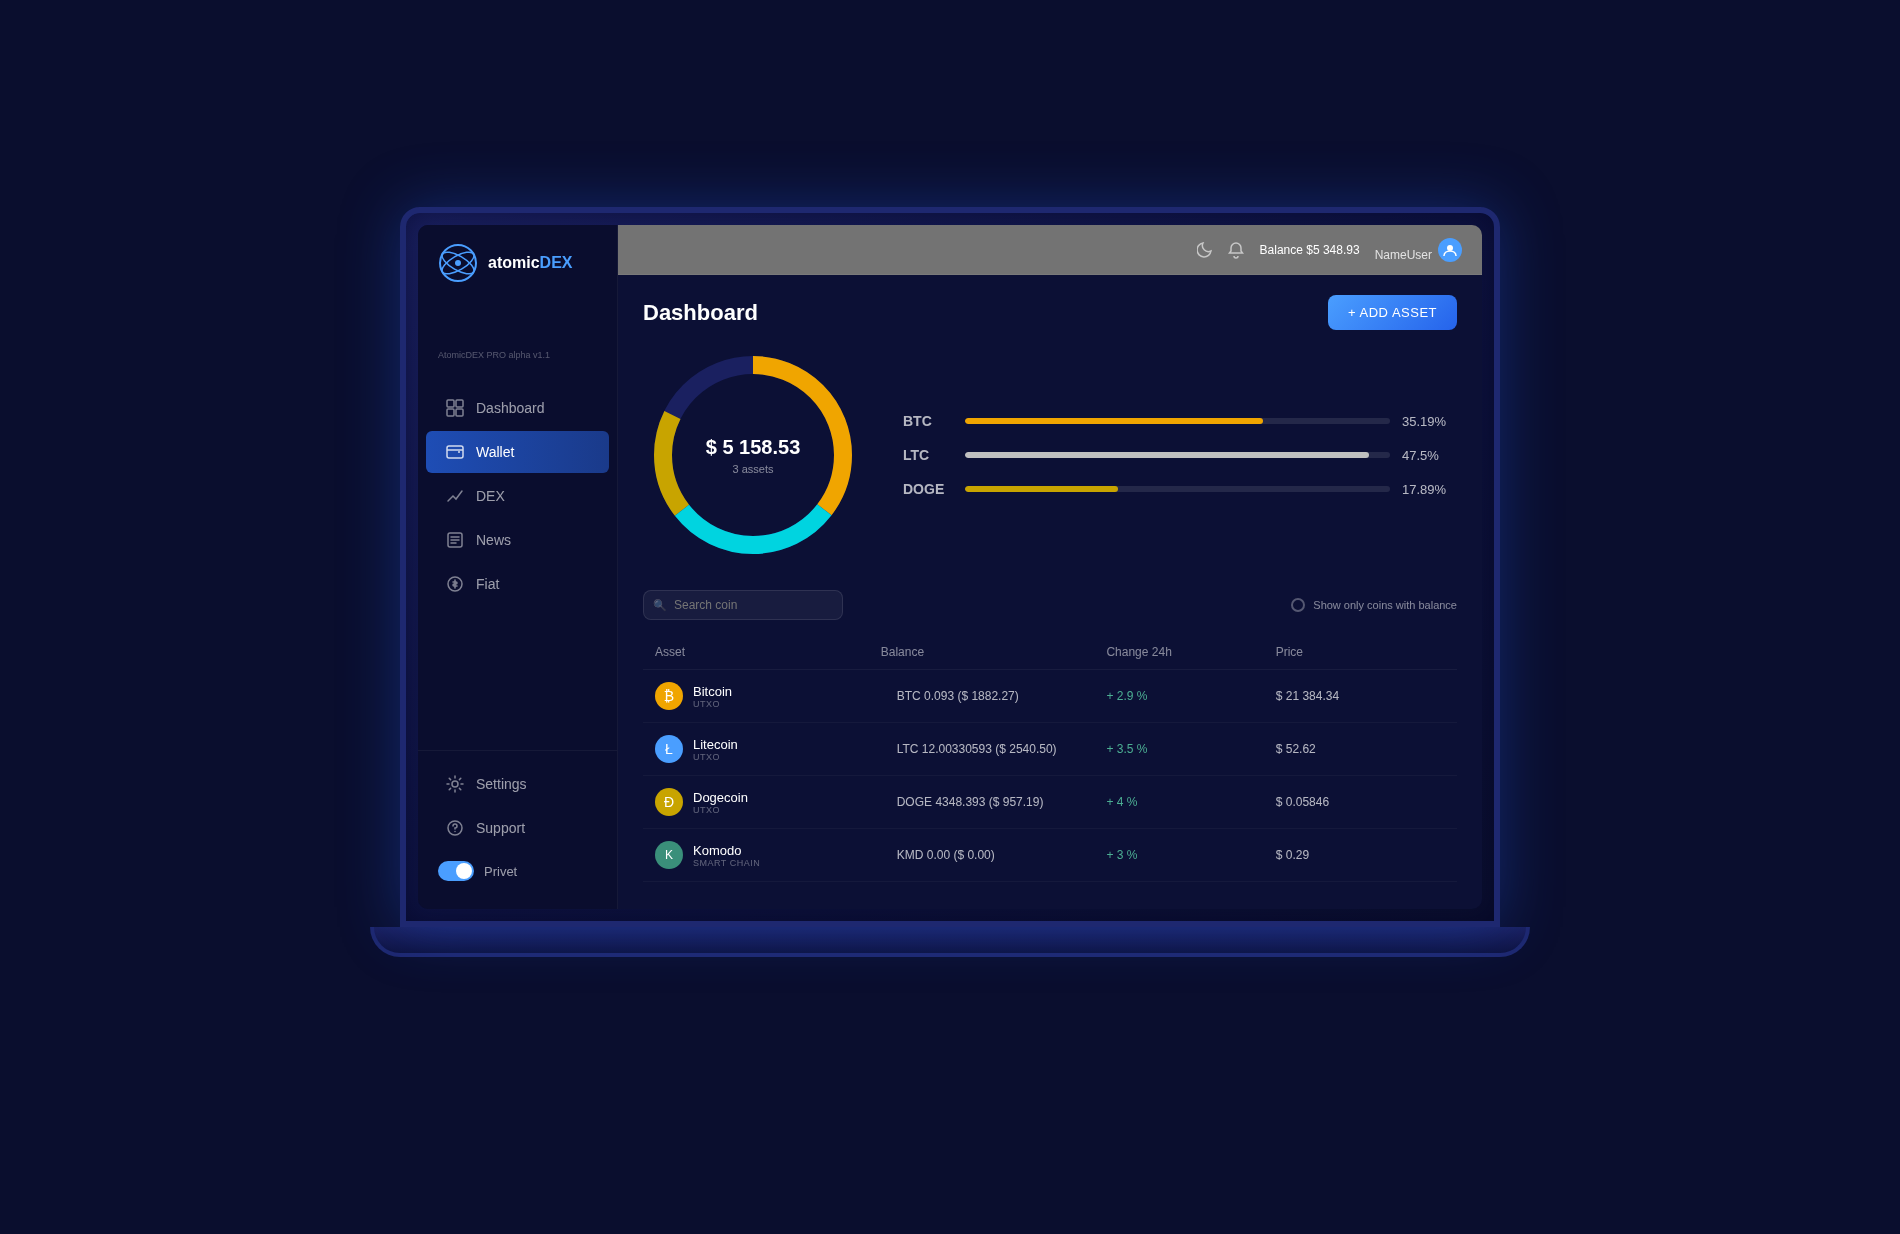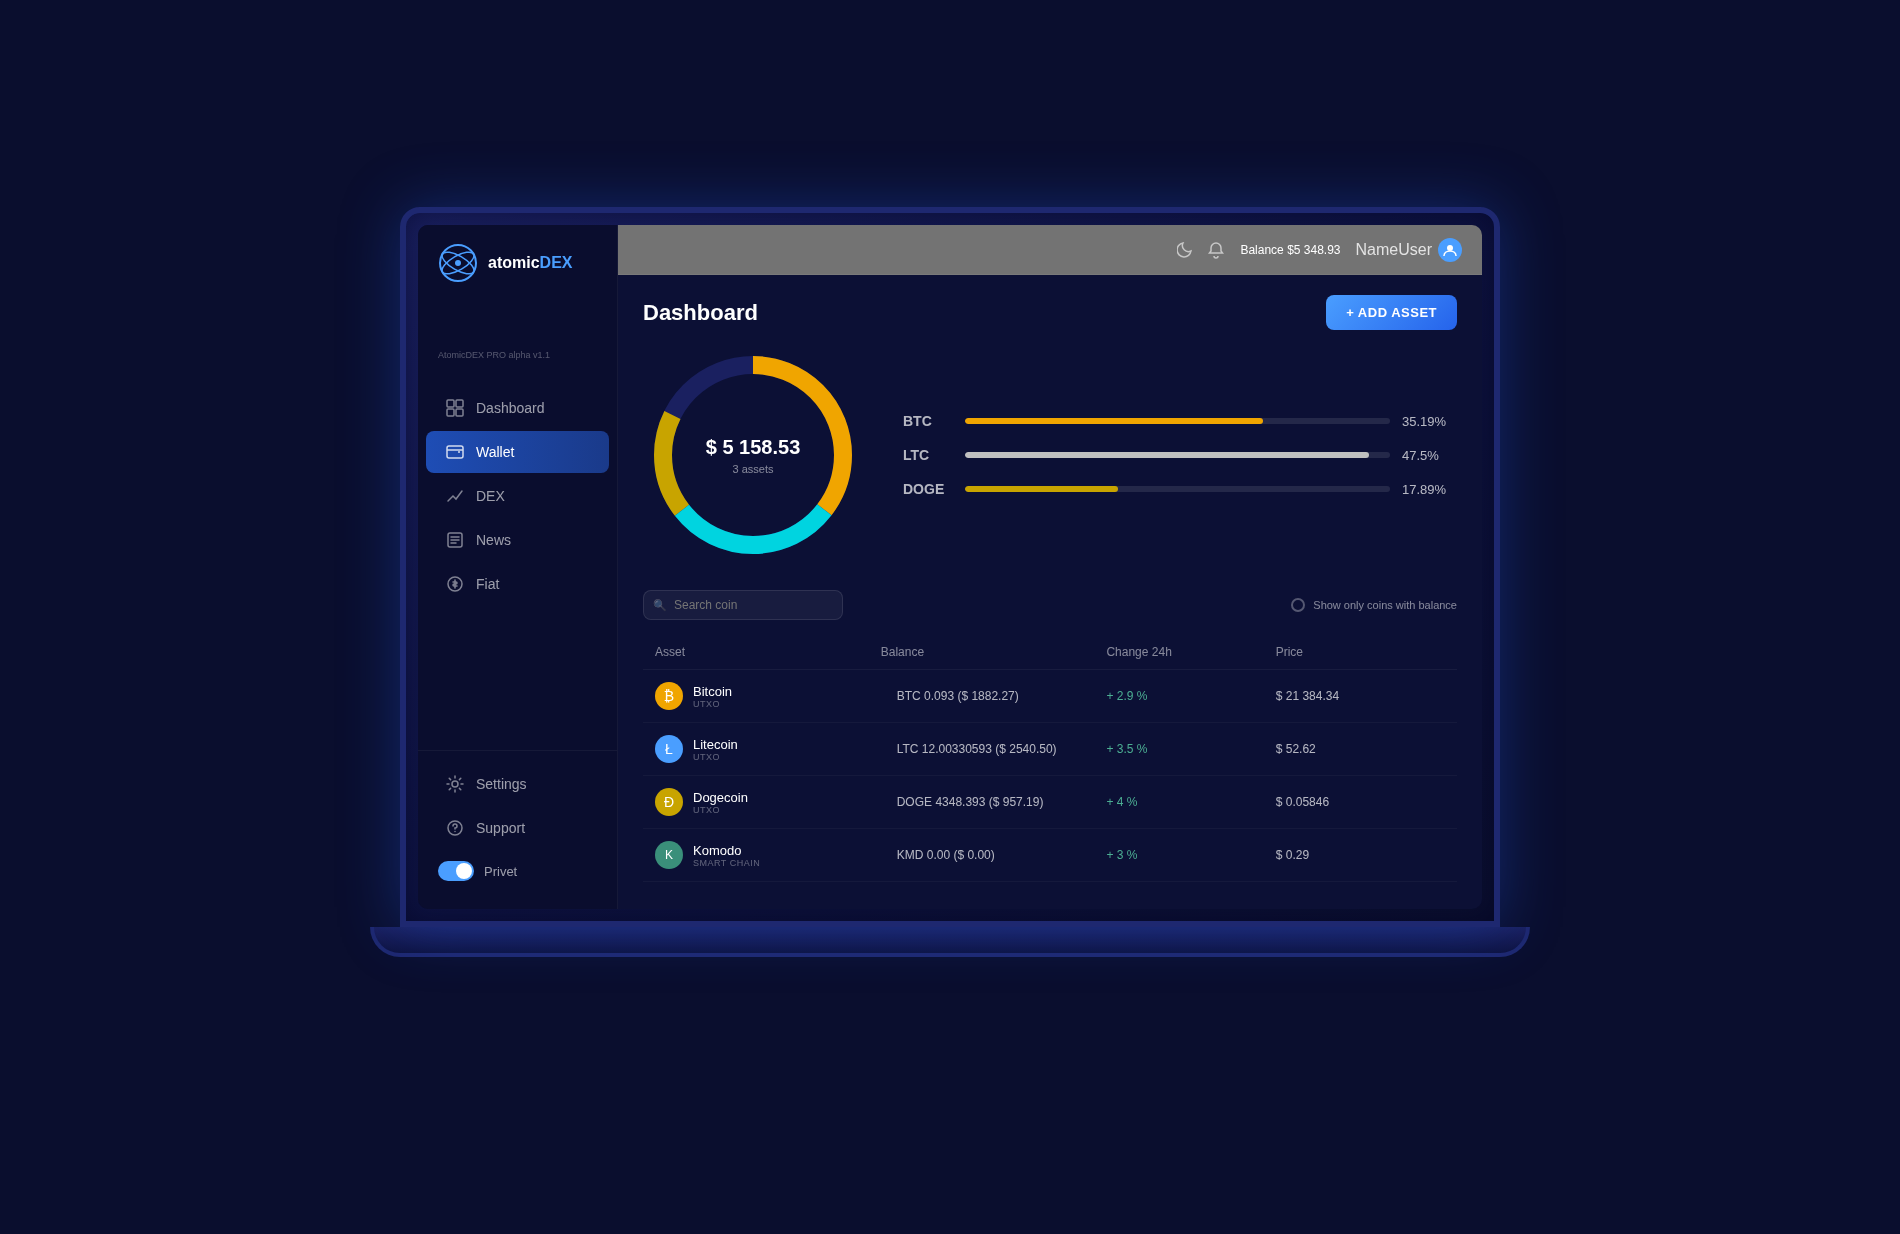--- a/index.html
+++ b/index.html
@@ -103,20 +103,21 @@
       border-radius: 8px;
       margin: 2px 8px;
       font-size: 14px;
       color: rgba(255,255,255,0.6);
       transition: all 0.2s;
     }
 
     .nav-item.active {
       background: linear-gradient(90deg, #1e4db5, #1a3a8a);
       color: #fff;
+      border-radius: 6px;
     }
 
     .nav-icon {
       width: 18px;
       height: 18px;
       opacity: 0.8;
     }
 
     .sidebar-bottom {
       padding: 10px 0;
@@ -179,23 +180,23 @@
       font-size: 12px;
       color: rgba(255,255,255,0.6);
     }
 
     .balance-display span {
       color: #fff;
     }
 
     .user-display {
       display: flex;
-      align-items: center;
+      align-items: flex-end;
       gap: 6px;
-      font-size: 16px;
+      font-size: 12px;
       color: rgba(255,255,255,0.8);
       cursor: pointer;
     }
 
     .user-avatar {
       width: 24px;
       height: 24px;
       background: #4a9eff;
       border-radius: 50%;
       display: flex;
@@ -225,21 +226,21 @@
       color: #fff;
     }
 
     .add-asset-btn {
       background: linear-gradient(135deg, #4a9eff, #2563eb);
       color: #fff;
       border: none;
       padding: 10px 20px;
       border-radius: 8px;
       font-size: 13px;
-      font-weight: 700;
+      font-weight: 400;
       cursor: pointer;
       letter-spacing: 0.5px;
     }
 
     .content-body {
       flex: 1;
       padding: 0 25px 20px;
       overflow-y: auto;
     }
 

